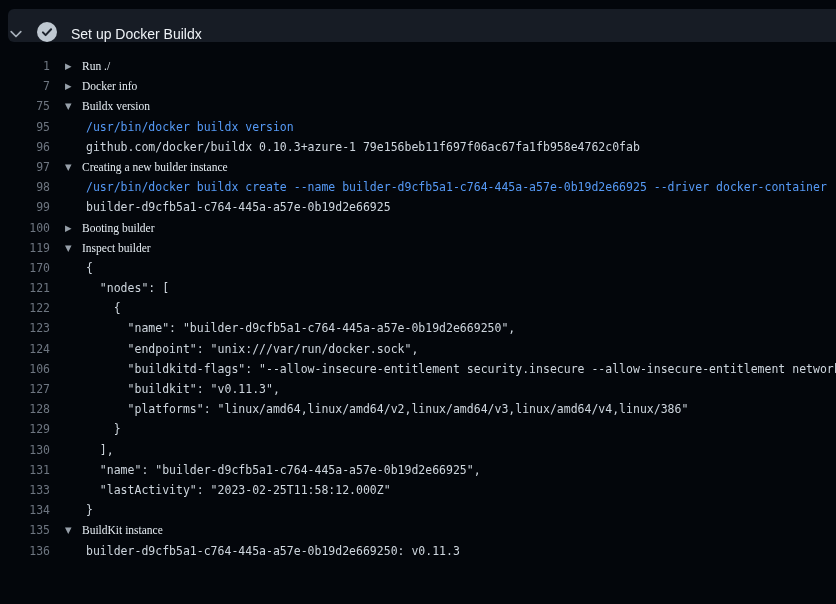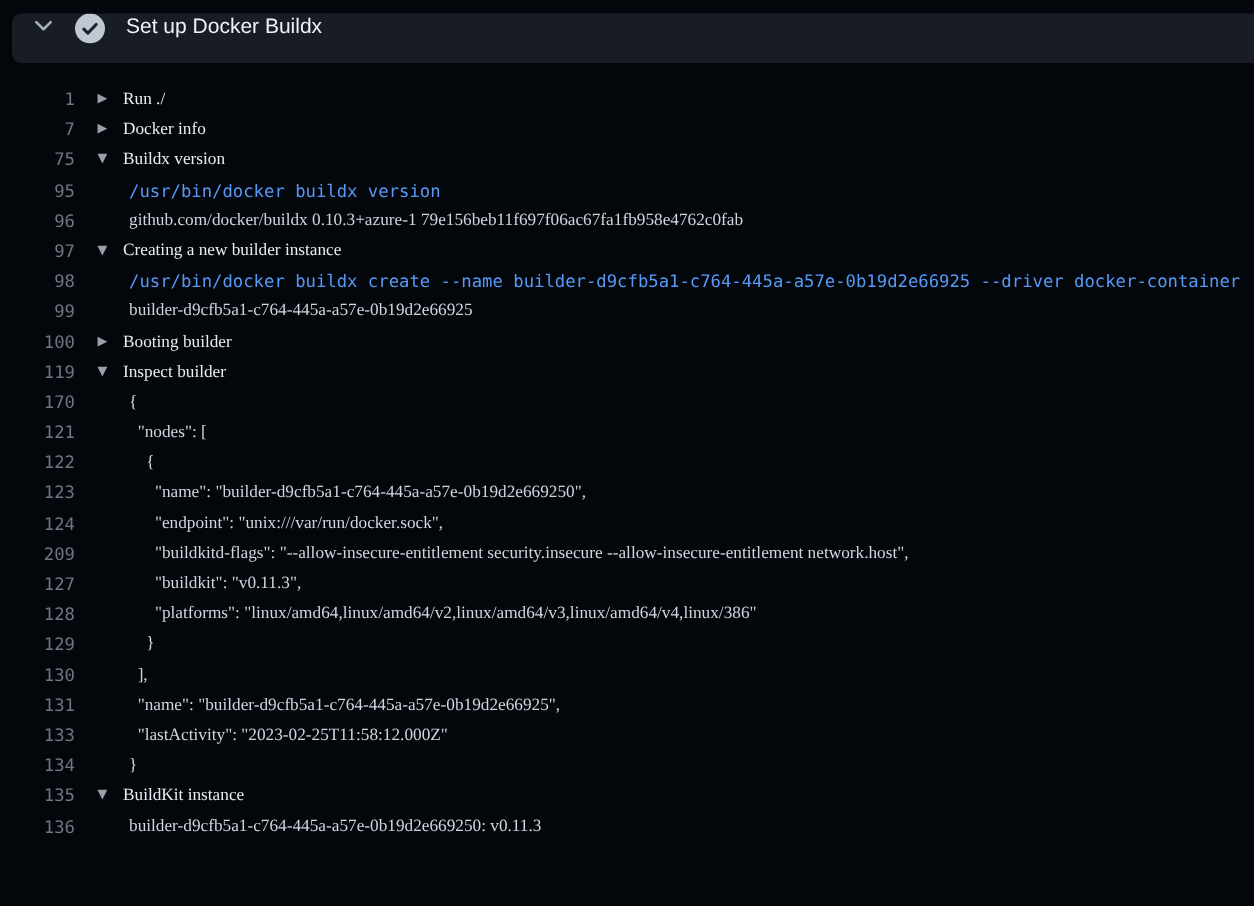--- a/index.html
+++ b/index.html
@@ -12,22 +12,21 @@
   }
   * { box-sizing: border-box; }
 
   .step-header {
     margin: 9px 0 0 8px;
     height: 33px;
     width: calc(100% - 8px);
     background: var(--header-bg, #171c25);
     border-radius: 6px 0 0 6px;
     display: flex;
-    align-items: flex-start;
-    padding-left: 13px;
+    align-items: flex-end;
     cursor: pointer;
   }
   .chevron-wrap { display: flex; align-items: center; }
   .check-wrap { display: flex; align-items: center; margin-left: 13px; }
   .step-title {
     margin-left: 14px;
     font-family: "Liberation Sans", sans-serif;
     font-size: 14px;
     font-weight: 500;
     color: var(--header-title, #eef2f6);
@@ -57,21 +56,21 @@
     width: 32px;
     padding-left: 15px;
     font-family: "DejaVu Sans", sans-serif;
     font-size: 8.5px;
     color: var(--toggle-icon, #97a0aa);
     cursor: pointer;
   }
   .line-content { flex: 1; overflow: hidden; }
   .line-content.group   { color: var(--group-text, #e6edf3); cursor: pointer; font-family: Liberation Serif, serif; }
   .line-content.command { color: var(--accent-command, #569af6); padding-left: 4px; }
-  .line-content.output  { color: var(--output-text, #ced6de); padding-left: 4px; font-family: Liberation Serif, serif; }
+  .line-content.output  { color: var(--output-text, #ced6de); padding-left: 4px; }
 </style>
 </head>
 <body>
 
 <div class="step-header">
   <span class="chevron-wrap">
     <svg width="16" height="16" viewBox="0 0 16 16">
       <path d="M3.2 5.7 L8 10.5 L12.8 5.7" fill="none" stroke="var(--header-chevron, #a7b0ba)" stroke-width="1.7" stroke-linecap="round" stroke-linejoin="round"></path>
     </svg>
   </span>
@@ -93,21 +92,21 @@
     <div class="log-line"><span class="line-num">97</span><span class="toggle">▼</span><span class="line-content group">Creating a new builder instance</span></div>
     <div class="log-line"><span class="line-num">98</span><span class="toggle"></span><span class="line-content command">/usr/bin/docker buildx create --name builder-d9cfb5a1-c764-445a-a57e-0b19d2e66925 --driver docker-container</span></div>
     <div class="log-line"><span class="line-num">99</span><span class="toggle"></span><span class="line-content output">builder-d9cfb5a1-c764-445a-a57e-0b19d2e66925</span></div>
     <div class="log-line"><span class="line-num">100</span><span class="toggle">▶</span><span class="line-content group">Booting builder</span></div>
     <div class="log-line"><span class="line-num">119</span><span class="toggle">▼</span><span class="line-content group">Inspect builder</span></div>
     <div class="log-line"><span class="line-num">170</span><span class="toggle"></span><span class="line-content output">{</span></div>
     <div class="log-line"><span class="line-num">121</span><span class="toggle"></span><span class="line-content output">  "nodes": [</span></div>
     <div class="log-line"><span class="line-num">122</span><span class="toggle"></span><span class="line-content output">    {</span></div>
     <div class="log-line"><span class="line-num">123</span><span class="toggle"></span><span class="line-content output">      "name": "builder-d9cfb5a1-c764-445a-a57e-0b19d2e669250",</span></div>
     <div class="log-line"><span class="line-num">124</span><span class="toggle"></span><span class="line-content output">      "endpoint": "unix:///var/run/docker.sock",</span></div>
-    <div class="log-line"><span class="line-num">209</span><span class="toggle"></span><span class="line-content output">      "buildkitd-flags": "--allow-insecure-entitlement security.insecure --allow-insecure-entitlement network.host",</span></div>
+    <div class="log-line"><span class="line-num">106</span><span class="toggle"></span><span class="line-content output">      "buildkitd-flags": "--allow-insecure-entitlement security.insecure --allow-insecure-entitlement network.host",</span></div>
     <div class="log-line"><span class="line-num">127</span><span class="toggle"></span><span class="line-content output">      "buildkit": "v0.11.3",</span></div>
     <div class="log-line"><span class="line-num">128</span><span class="toggle"></span><span class="line-content output">      "platforms": "linux/amd64,linux/amd64/v2,linux/amd64/v3,linux/amd64/v4,linux/386"</span></div>
     <div class="log-line"><span class="line-num">129</span><span class="toggle"></span><span class="line-content output">    }</span></div>
     <div class="log-line"><span class="line-num">130</span><span class="toggle"></span><span class="line-content output">  ],</span></div>
     <div class="log-line"><span class="line-num">131</span><span class="toggle"></span><span class="line-content output">  "name": "builder-d9cfb5a1-c764-445a-a57e-0b19d2e66925",</span></div>
     <div class="log-line"><span class="line-num">133</span><span class="toggle"></span><span class="line-content output">  "lastActivity": "2023-02-25T11:58:12.000Z"</span></div>
     <div class="log-line"><span class="line-num">134</span><span class="toggle"></span><span class="line-content output">}</span></div>
     <div class="log-line"><span class="line-num">135</span><span class="toggle">▼</span><span class="line-content group">BuildKit instance</span></div>
     <div class="log-line"><span class="line-num">136</span><span class="toggle"></span><span class="line-content output">builder-d9cfb5a1-c764-445a-a57e-0b19d2e669250: v0.11.3</span></div>
   </div>

